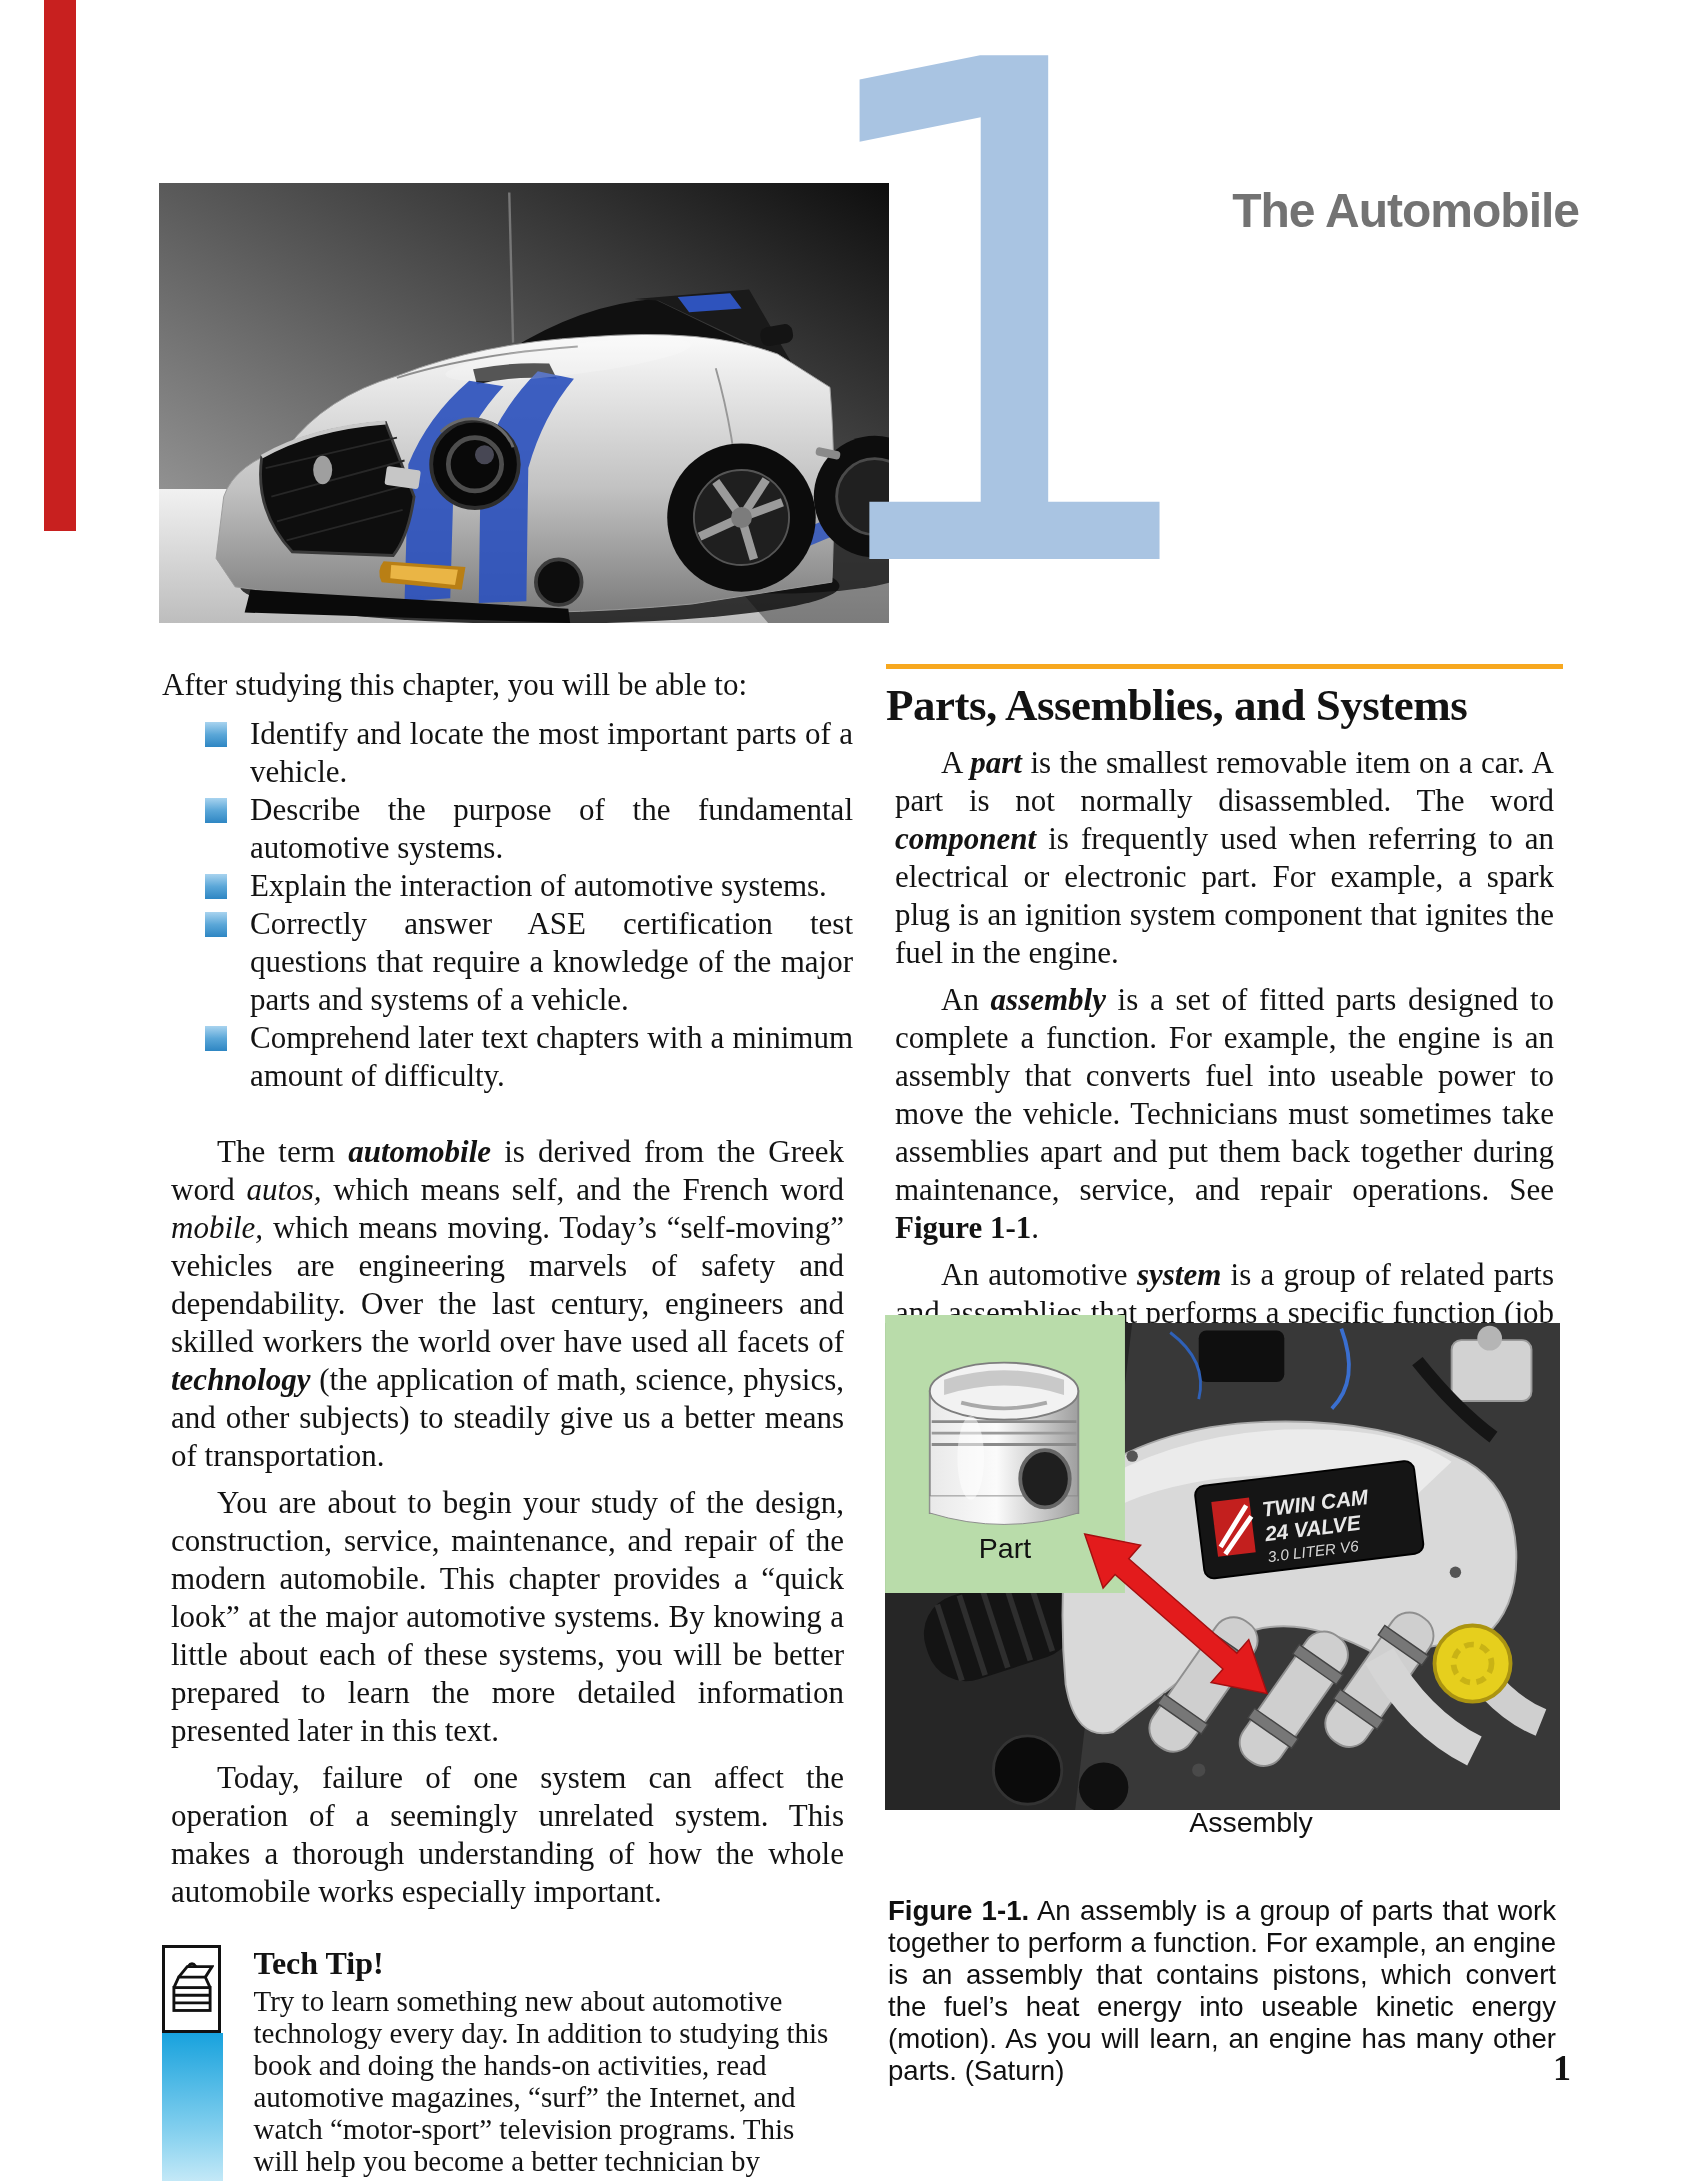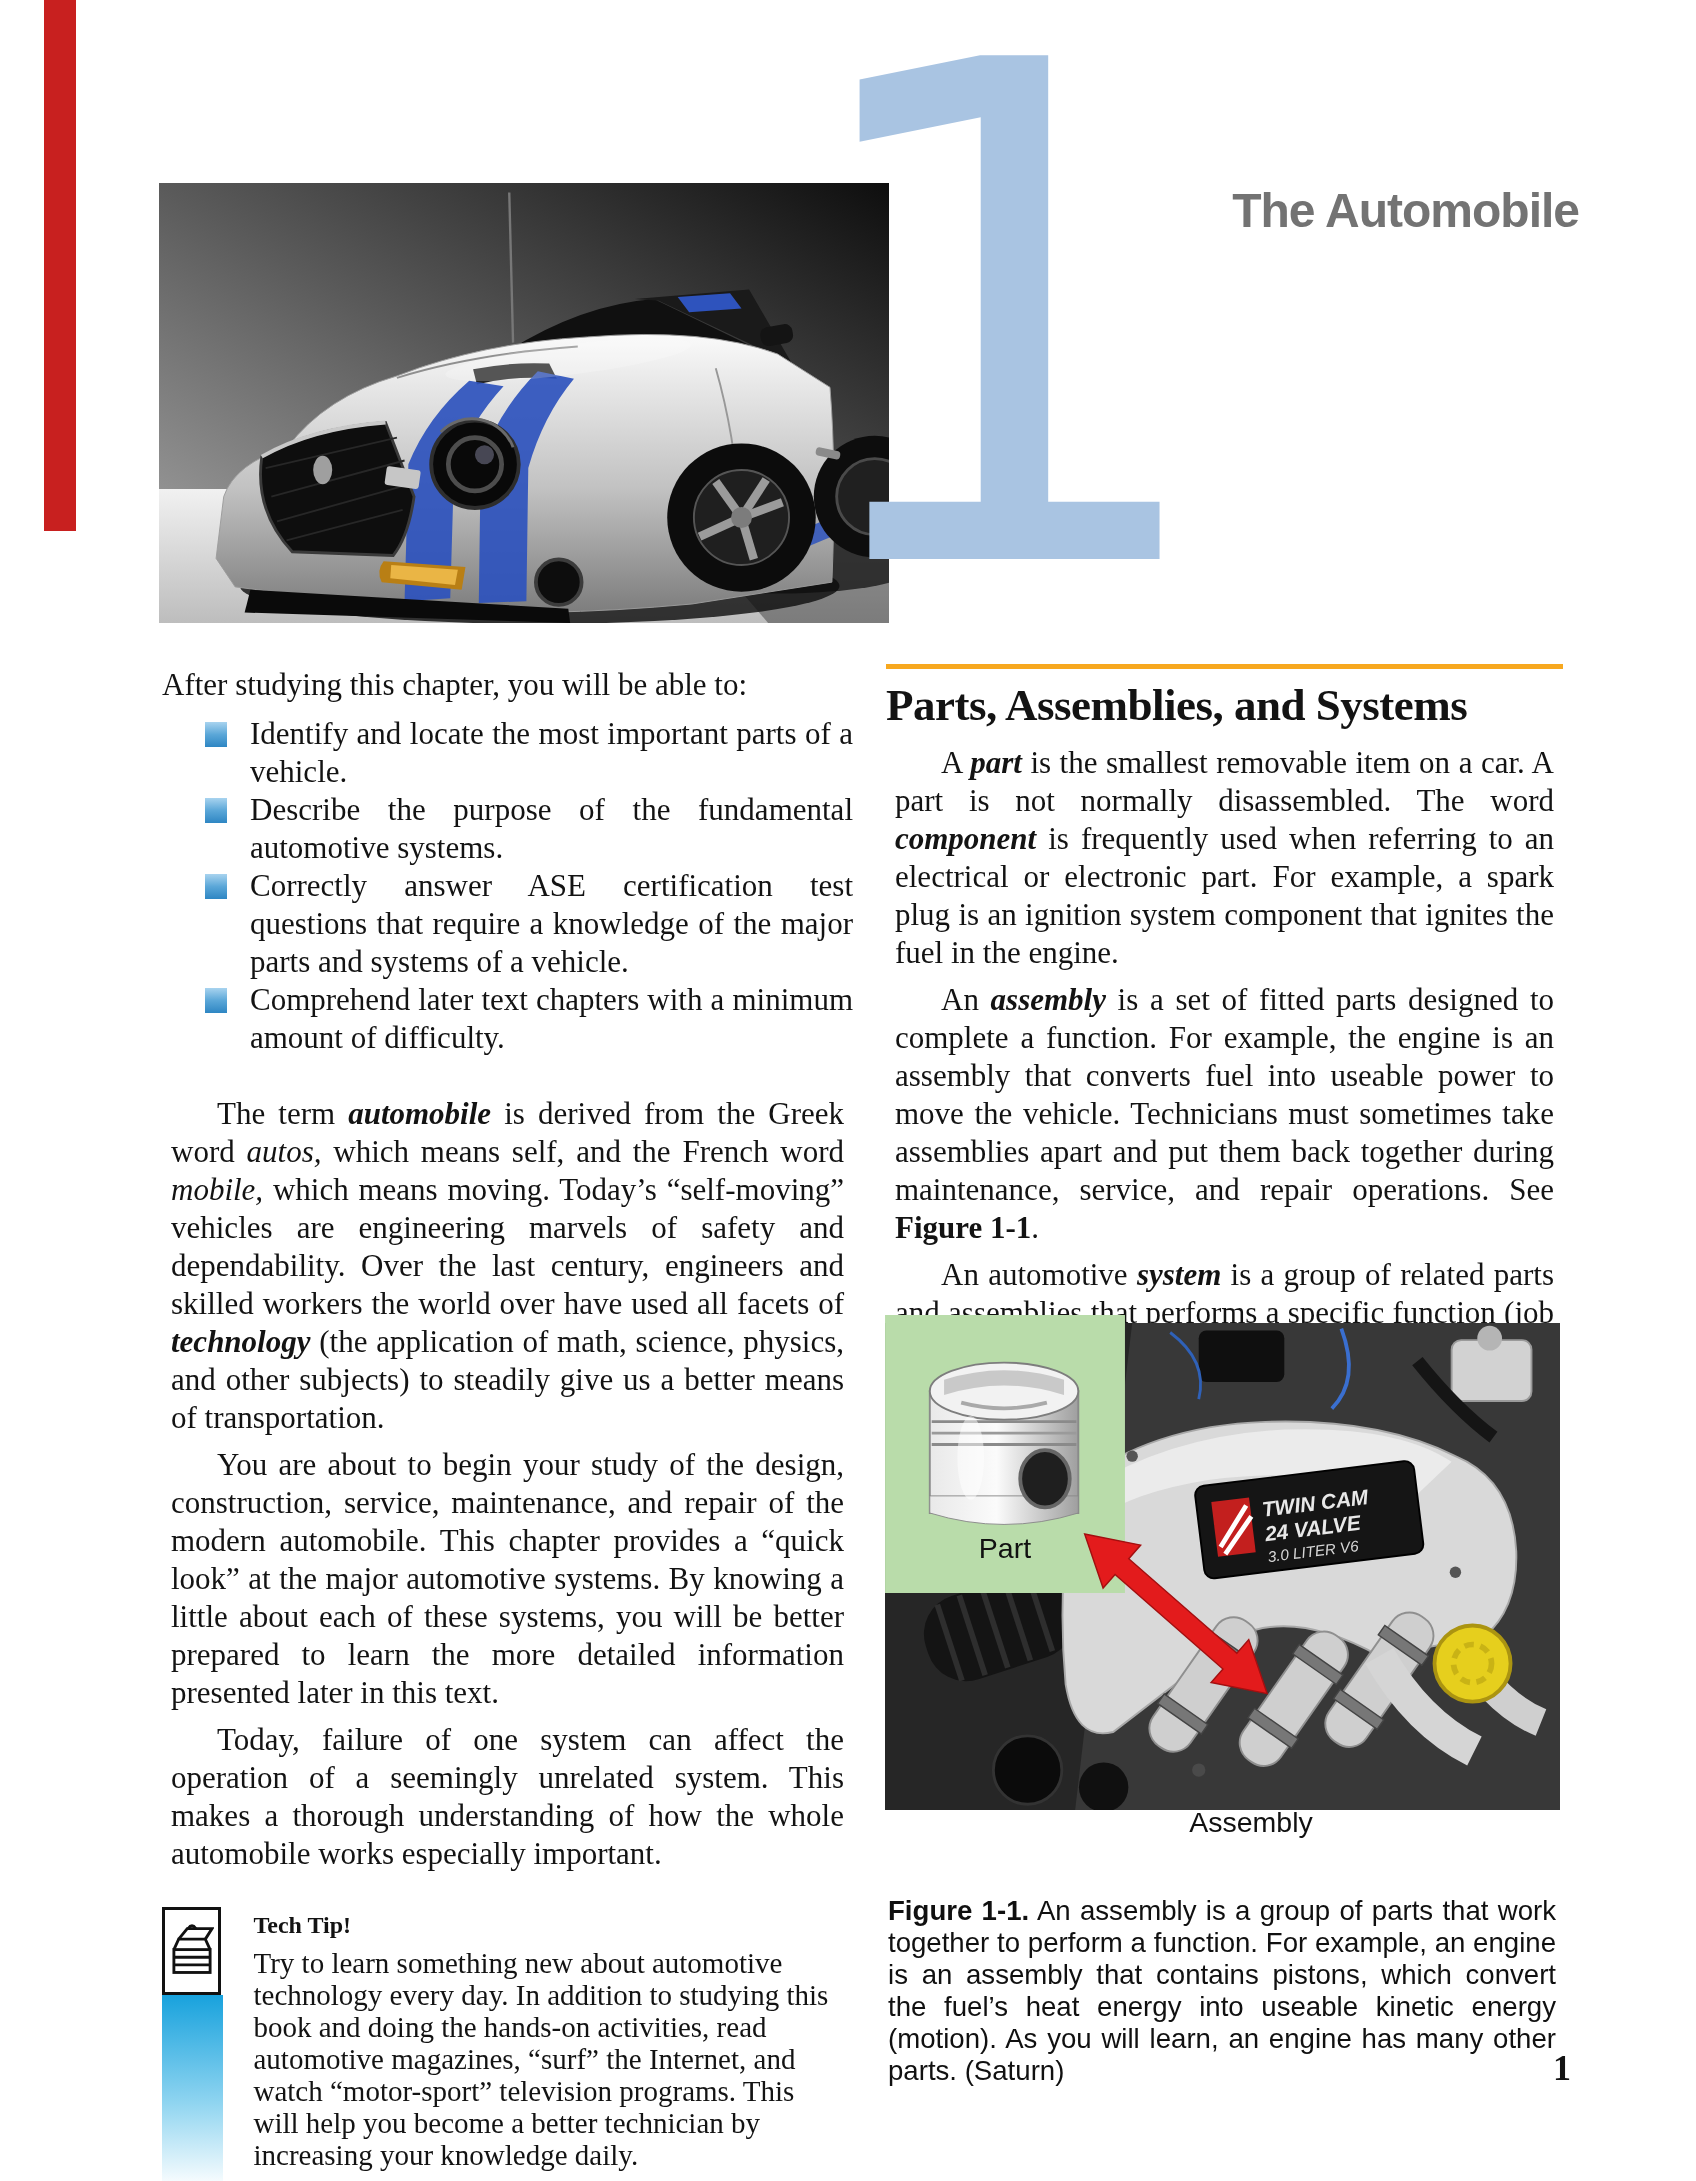--- a/index.html
+++ b/index.html
@@ -40,21 +40,21 @@
   .rt-i{font-style:italic;}
   .rt-b{font-weight:bold;}
 
   
   .tech-tip{display:flex;margin-top:34px;}
   .tip-left{width:63px;flex:0 0 63px;}
   .tip-iconbox{width:53px;height:82px;border:3.8px solid #111;background:#fff;
     display:flex;align-items:center;justify-content:center;}
   .tip-bar{width:61px;height:194px;background:linear-gradient(180deg,#18a2dd 0%,#8ed4f0 55%,rgba(255,255,255,0) 100%);}
   .tip-body{margin-left:28.5px;width:576px;font-size:29px;line-height:32px;}
-  .tip-title{font-weight:bold;font-size:24px;line-height:36px;margin:0 0 3.8px 0;}
+  .tip-title{font-weight:bold;font-size:32px;line-height:36px;margin:0 0 3.8px 0;}
 
   
   .rule-orange{height:4.8px;background:#f7a81f;margin:0 0 11.4px 0;}
   .section-heading{font-weight:bold;font-size:45px;line-height:51px;margin:0 0 13.3px 0;letter-spacing:-0.5px;}
 
   
   .figure{position:absolute;left:885px;top:1315px;width:675px;height:533px;}
   .fig-photo{position:absolute;left:0;top:7.6px;width:675px;height:487px;overflow:hidden;}
   .fig-inset{position:absolute;left:0;top:0;width:240px;height:278px;overflow:hidden;}
   .part-label{position:absolute;left:0;top:217px;width:240px;text-align:center;
@@ -142,21 +142,21 @@
 
 <div class="chapter-num">1</div>
 
 <div class="chapter-title">The Automobile</div>
 
 <div class="left-col">
   <p class="obj-intro">After studying this chapter, you will be able to:</p>
   <ul class="objectives">
       <li><span class="obj-bullet"></span><span>Identify and locate the most important parts of a vehicle.</span></li>
       <li><span class="obj-bullet"></span><span>Describe the purpose of the fundamental automotive systems.</span></li>
-      <li><span class="obj-bullet"></span></li>
+      <li><span class="obj-bullet"></span><span>Explain the interaction of automotive systems.</span></li>
       <li><span class="obj-bullet"></span><span>Correctly answer ASE certification test questions that require a knowledge of the major parts and systems of a vehicle.</span></li>
       <li><span class="obj-bullet"></span><span>Comprehend later text chapters with a minimum amount of difficulty.</span></li>
     </ul>
   <p class="para first"><span>The term </span><span class="rt-bi">automobile</span><span> is derived from the Greek word </span><span class="rt-i">autos,</span><span> which means self, and the French word </span><span class="rt-i">mobile,</span><span> which means moving. Today’s “self-moving” vehicles are engineering marvels of safety and dependability. Over the last century, engineers and skilled workers the world over have used all facets of </span><span class="rt-bi">technology</span><span> (the application of math, science, physics, and other subjects) to steadily give us a better means of transportation.</span></p>
   <p class="para"><span>You are about to begin your study of the design, construction, service, maintenance, and repair of the modern automobile. This chapter provides a “quick look” at the major automotive systems. By knowing a little about each of these systems, you will be better prepared to learn the more detailed information presented later in this text.</span></p>
   <p class="para"><span>Today, failure of one system can affect the operation of a seemingly unrelated system. This makes a thorough understanding of how the whole automobile works especially important.</span></p>
 
   <div class="tech-tip">
     <div class="tip-left">
       <div class="tip-iconbox">

